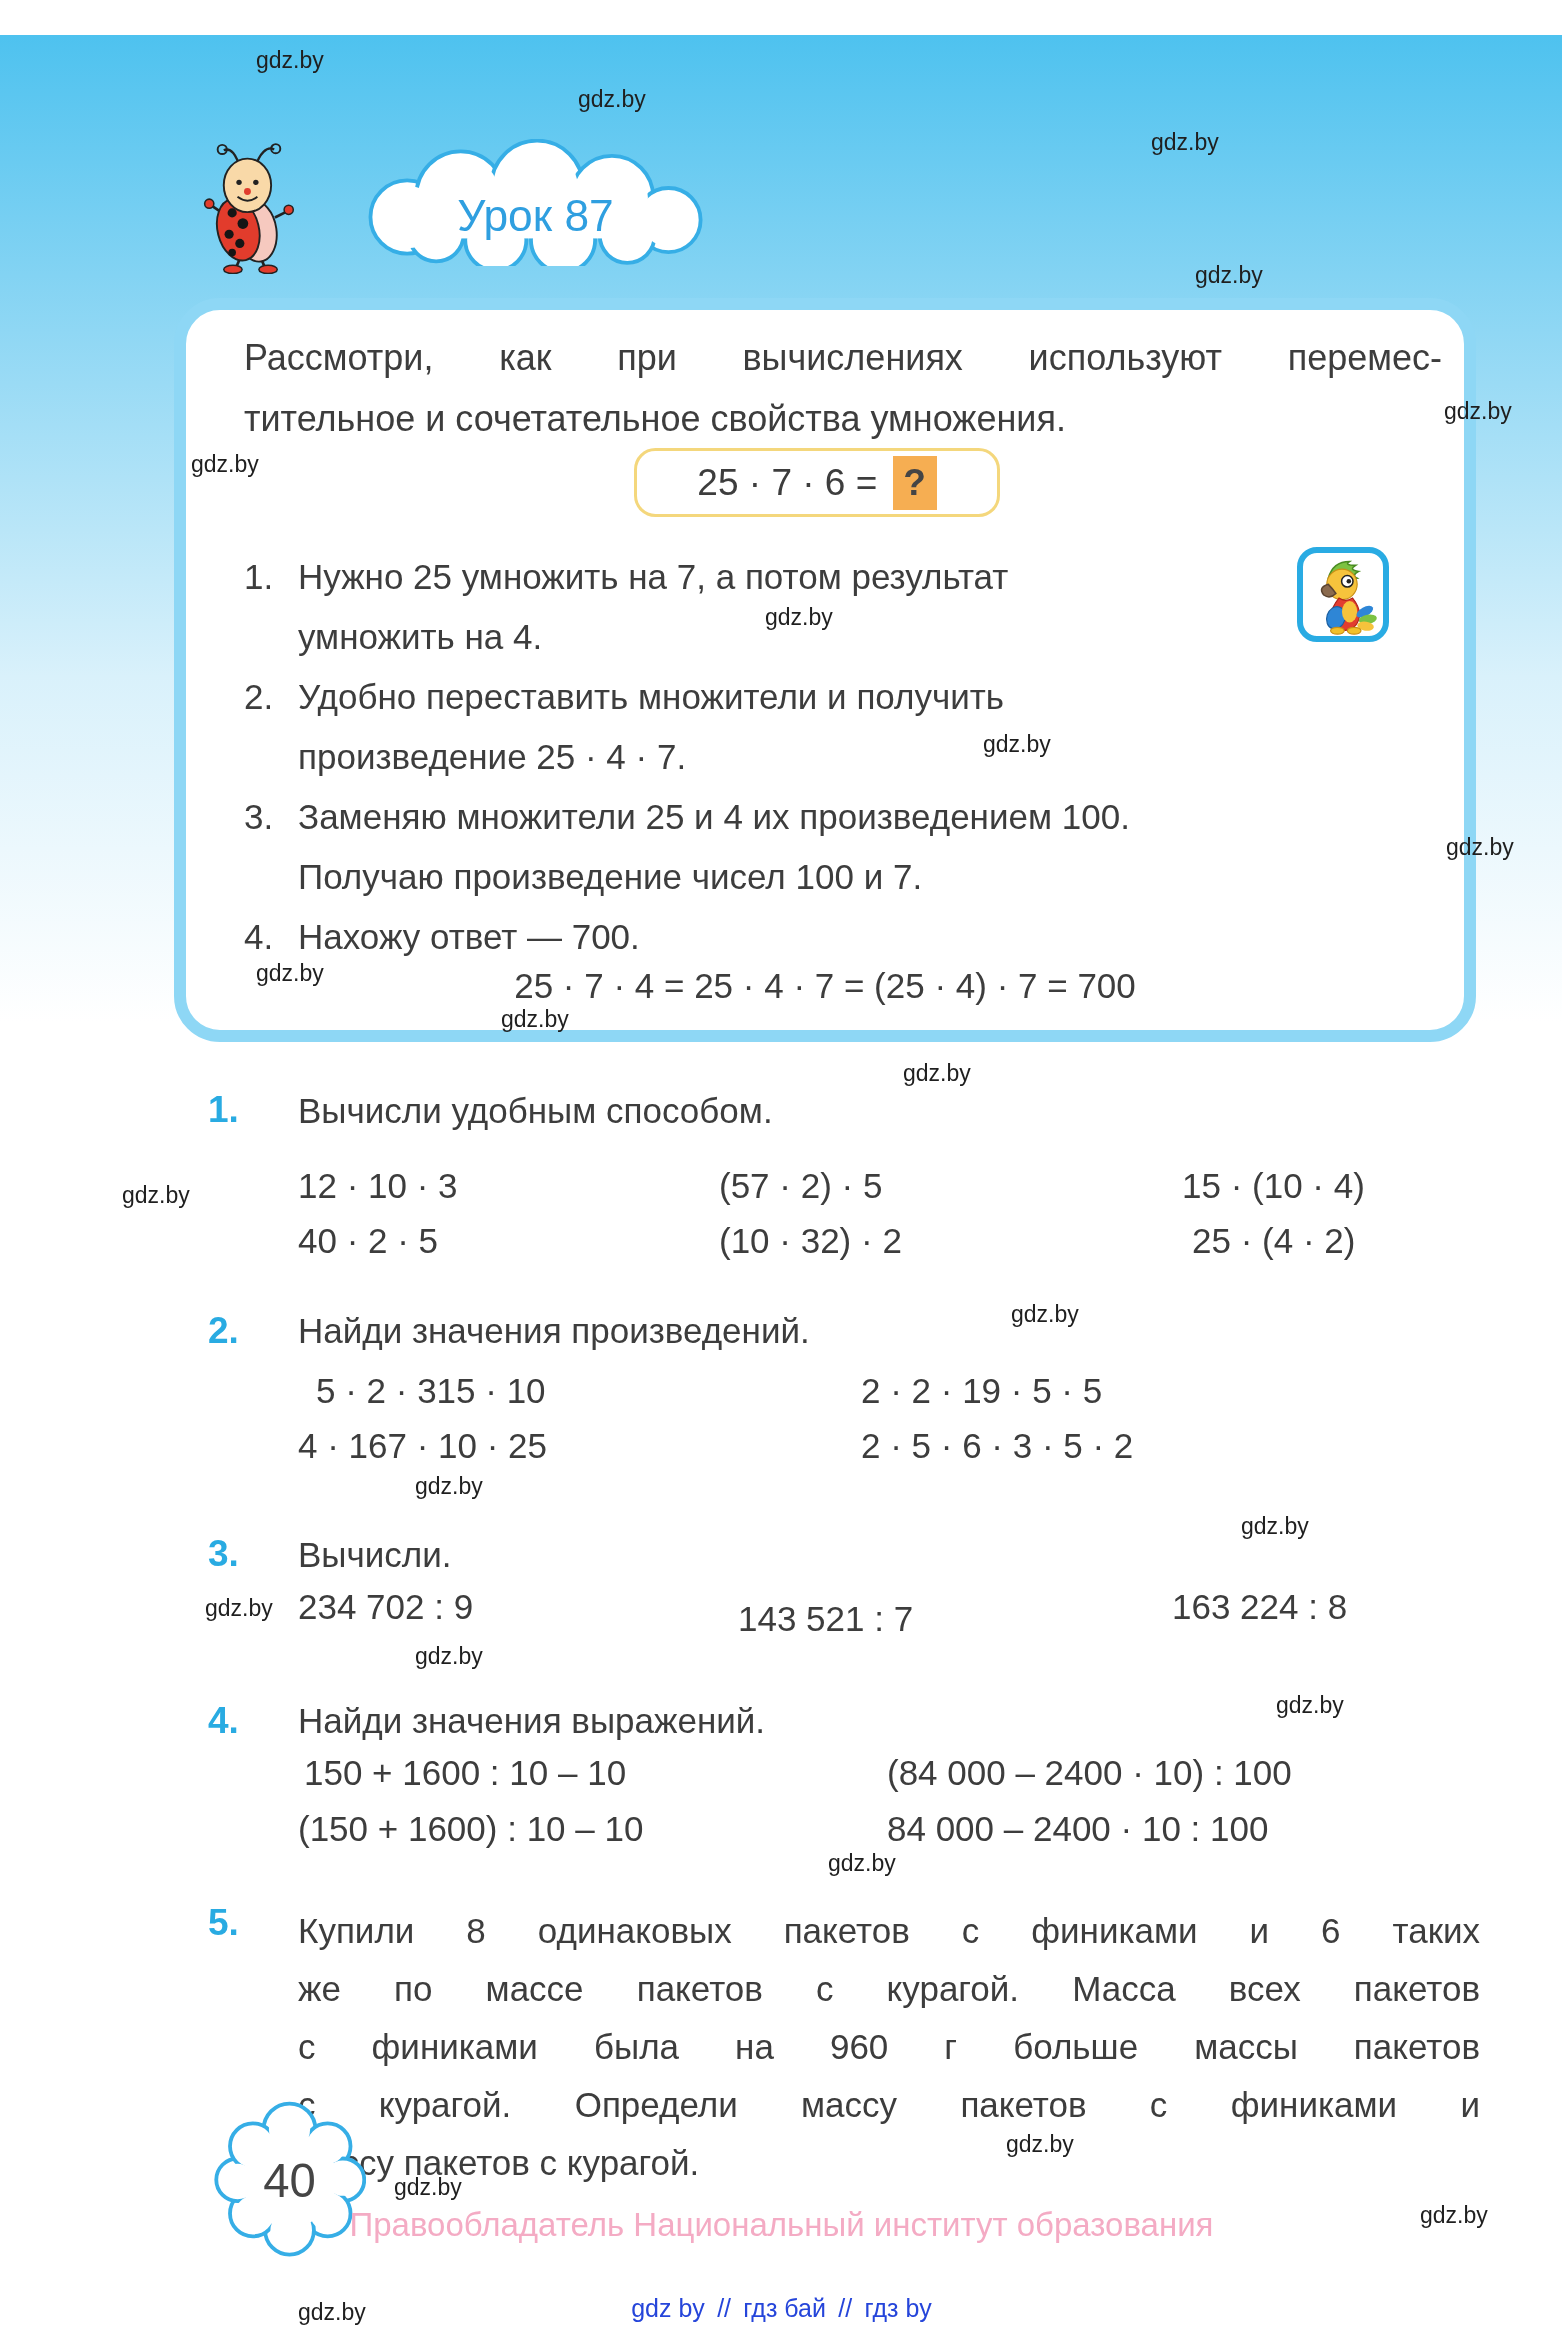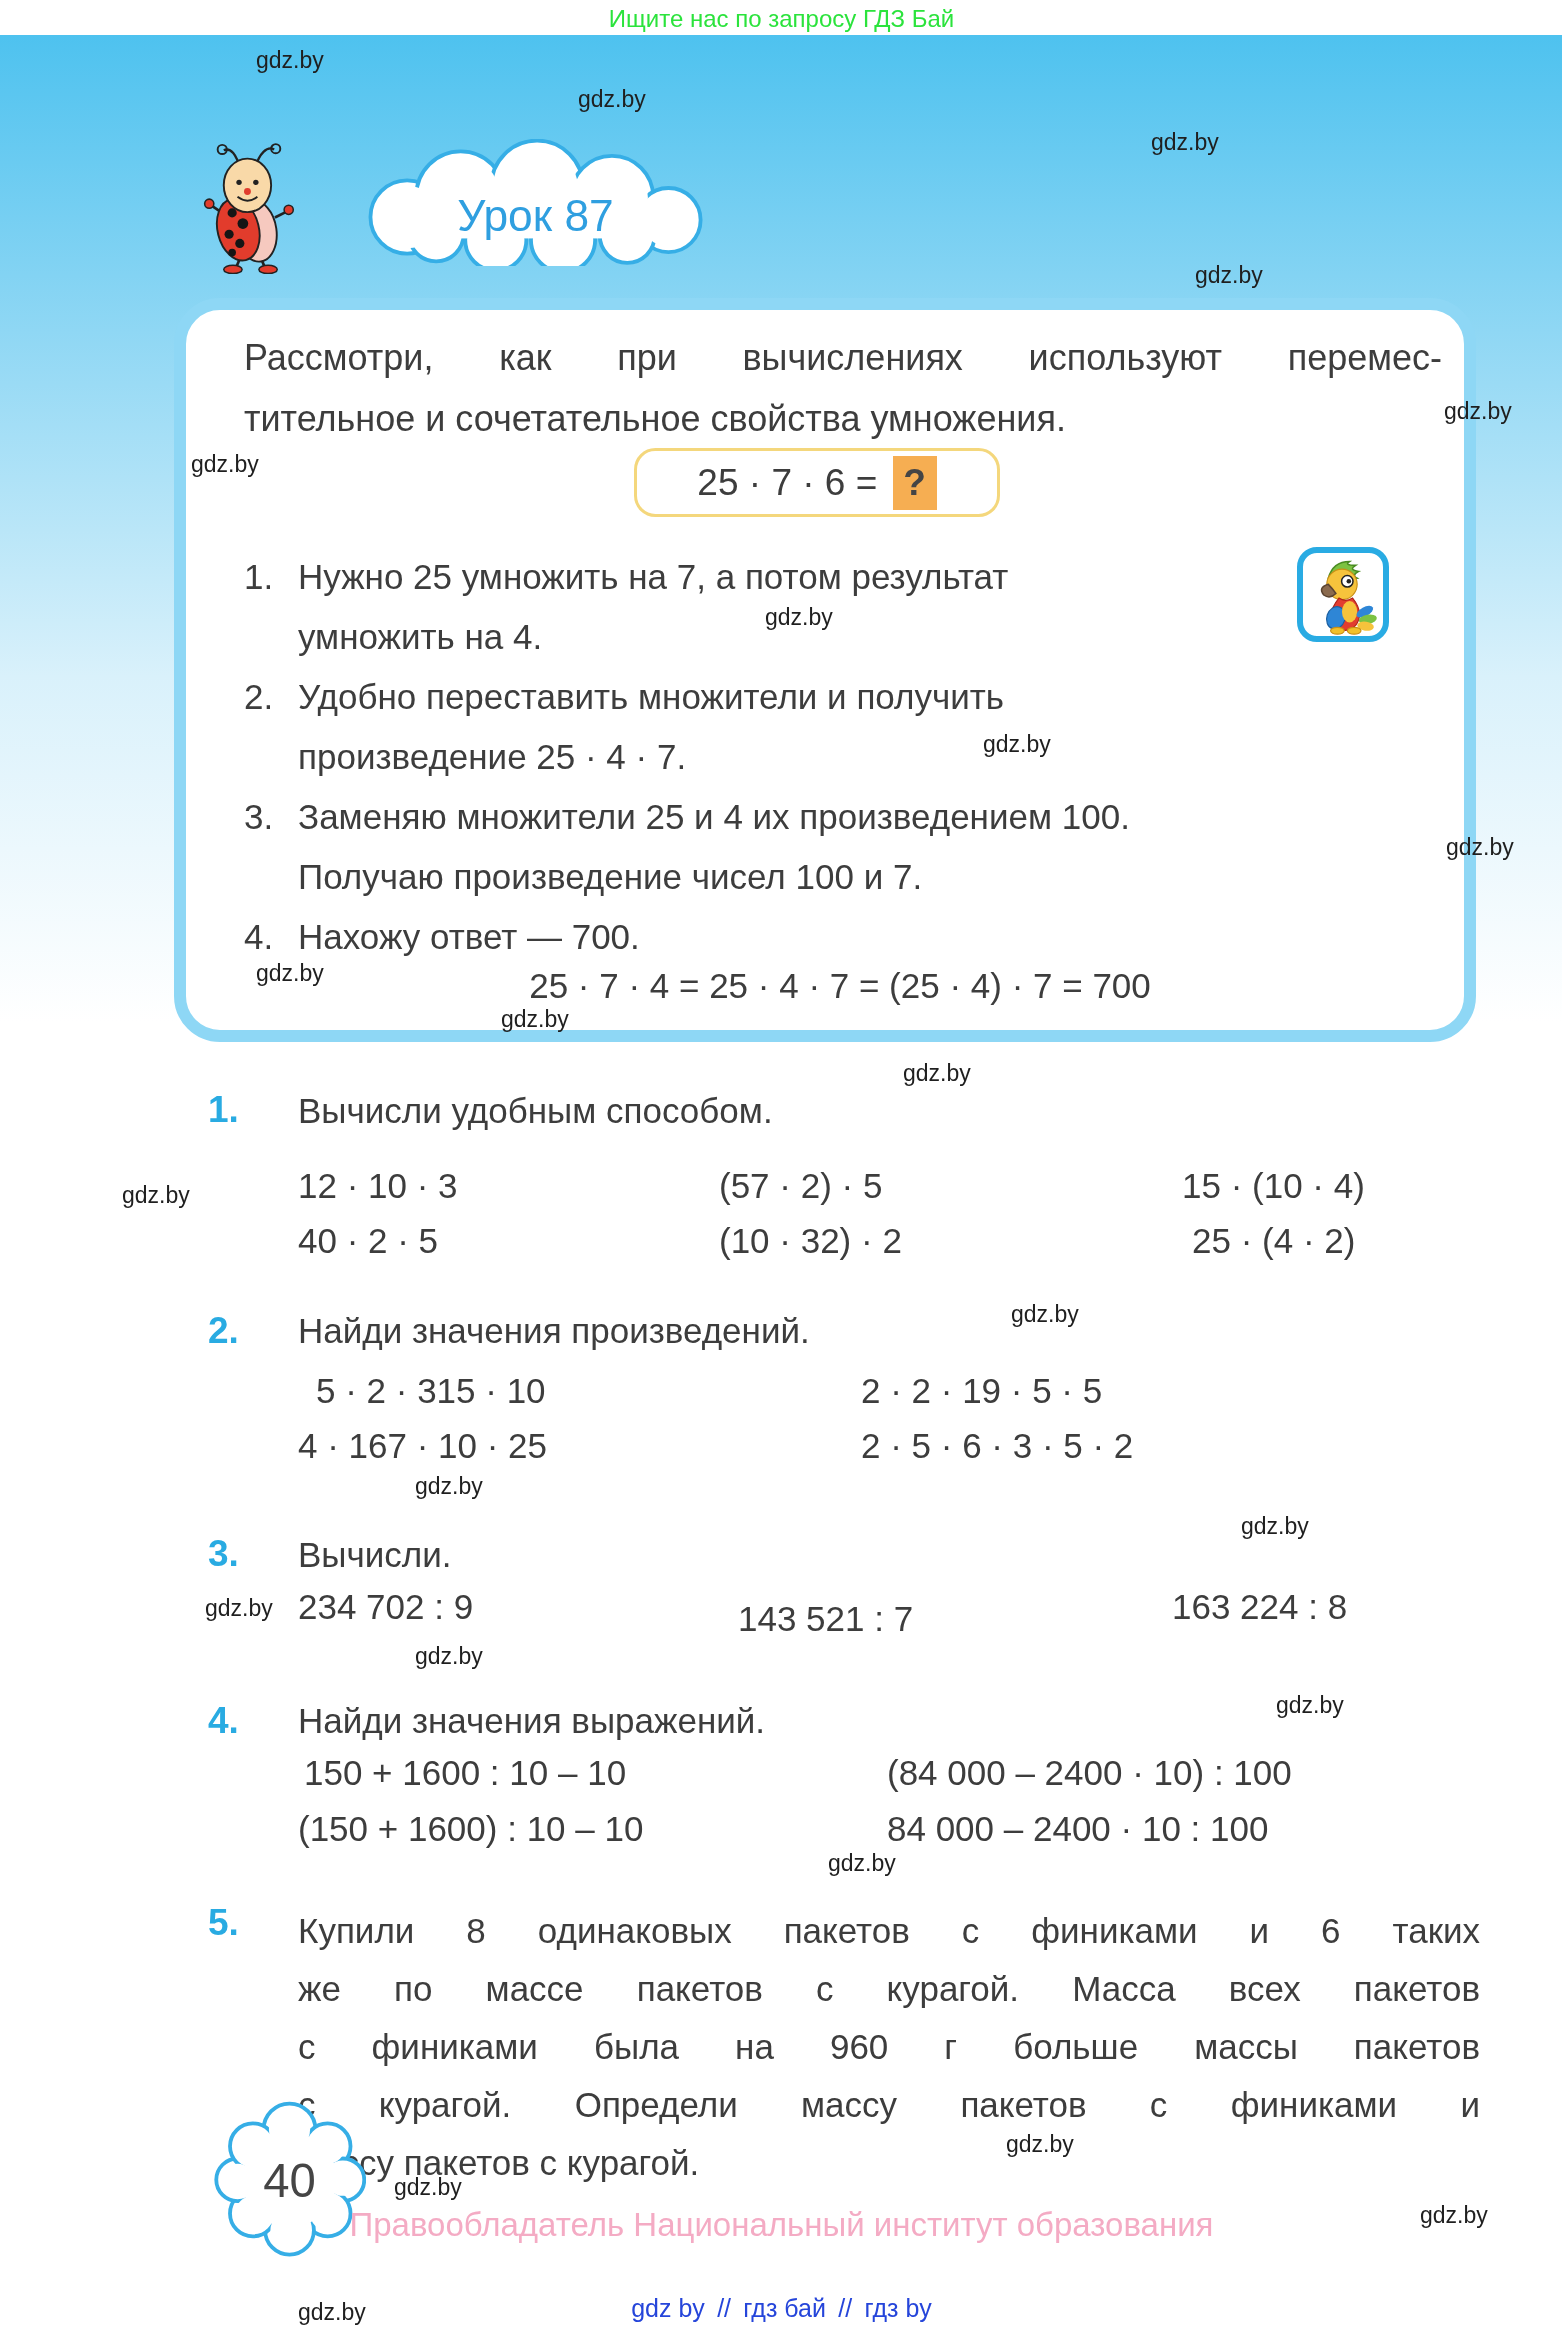--- a/index.html
+++ b/index.html
@@ -31,21 +31,21 @@
     display:flex; align-items:center; justify-content:center; gap:15.3px; font-size:37px;
   }
   .unknown {
     display:flex; align-items:center; justify-content:center;
     width:44px; height:54px; background:#f6ae52; font-weight:bold; color:#454545;
   }
   .steps { position:absolute; left:58px; top:237px; }
   .step { position:relative; padding-left:54px; }
   .step-num { position:absolute; left:0; top:0; font-size:35px; line-height:60px; }
   .step-line { font-size:35px; line-height:60px; white-space:nowrap; }
-  .summary { position:absolute; left:19px; top:656px; width:1270px; text-align:center; font-size:35px; white-space:nowrap; }
+  .summary { position:absolute; left:4px; top:656px; width:1270px; text-align:center; font-size:35px; white-space:nowrap; }
   .parrot-box {
     position:absolute; left:1111px; top:237px; width:92px; height:95px;
     border:6.1px solid #29abe3; border-radius:20px; box-sizing:border-box;
     display:flex; align-items:center; justify-content:center; background:#fff;
   }
   .t46 { position:absolute; font-size:35px; color:#3d3d3d; white-space:nowrap; z-index:3; }
   .ex-num { position:absolute; font-size:37px; font-weight:bold; color:#29abe2; white-space:nowrap; z-index:3; }
   .problem {
     position:absolute; left:298px; top:1902px; width:1182px; font-size:35px; line-height:58px; z-index:3;
   }
@@ -63,21 +63,20 @@
   .footer-sep { margin:0 4.6px; }
   .ladybug { position:absolute; left:200px; top:138px; z-index:4; }
   .lesson-cloud { position:absolute; left:346px; top:139px; z-index:4; }
 </style>
 </head>
 <body>
 
 <div class="page">
   <div class="sky"></div>
 
-  <div class="promo">Ищите нас по запросу ГДЗ Бай</div>
 
   <svg class="ladybug" width="101" height="136" viewBox="0 0 132 178">
     <path d="M52,40 C48,22 40,12 31,16" fill="none" stroke="#222" stroke-width="3"></path>
     <circle cx="29" cy="15" r="6" fill="none" stroke="#222" stroke-width="2.5"></circle>
     <path d="M72,40 C77,20 88,10 97,15" fill="none" stroke="#222" stroke-width="3"></path>
     <circle cx="99" cy="14" r="6" fill="none" stroke="#222" stroke-width="2.5"></circle>
     <path d="M32,100 L14,88" stroke="#222" stroke-width="3.5"></path>
     <circle cx="12" cy="86" r="6" fill="#e23c2c" stroke="#222" stroke-width="2"></circle>
     <path d="M98,104 L114,96" stroke="#222" stroke-width="3.5"></path>
     <circle cx="116" cy="94" r="6" fill="#e23c2c" stroke="#222" stroke-width="2"></circle>

